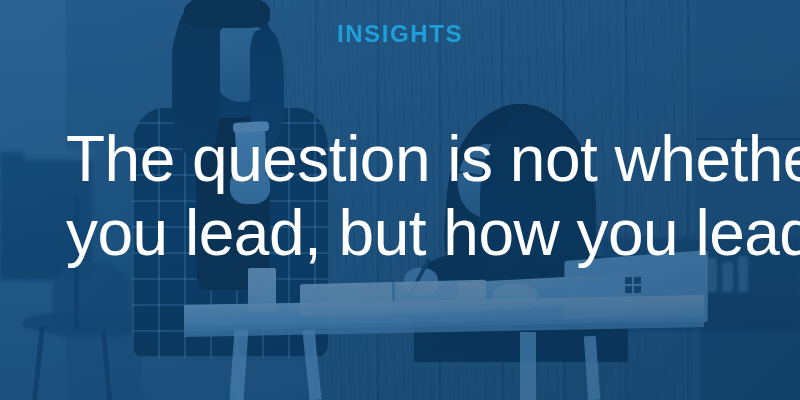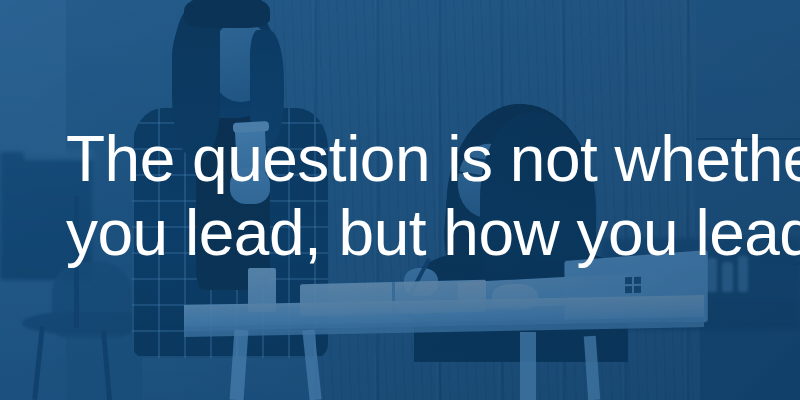--- a/index.html
+++ b/index.html
@@ -517,20 +517,21 @@
     <div class="desk-leg" style="left:306px; top:330px; width:12px; height:70px; transform:rotate(-6deg);"></div>
     <div class="desk-leg" style="left:520px; top:332px; width:16px; height:68px;"></div>
     <div class="desk-leg" style="left:586px; top:336px; width:12px; height:64px; transform:rotate(-4deg);"></div>
   </div>
 
   <div class="tint-cool"></div>
   <div class="tint-overlay"></div>
   <div class="tint-overlay2"></div>
 
   <div class="content">
+    <div class="eyebrow">INSIGHTS</div>
 
     <div class="headline">
       <span class="line">The question is not whether</span>
       <span class="line">you lead, but how you lead.</span>
     </div>
   </div>
 
 </div>
 
 </body></html>

